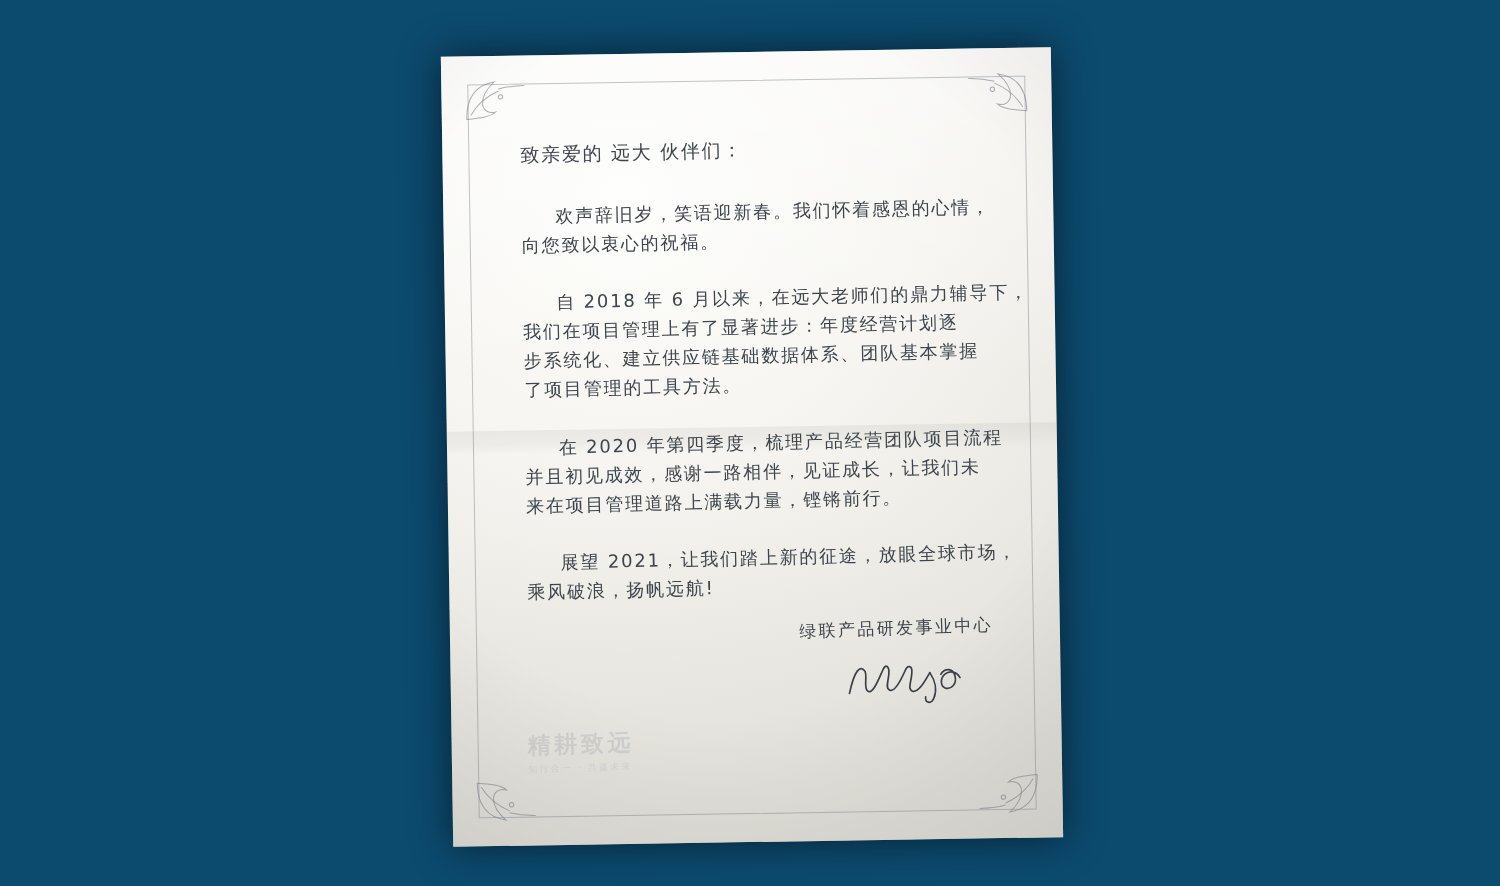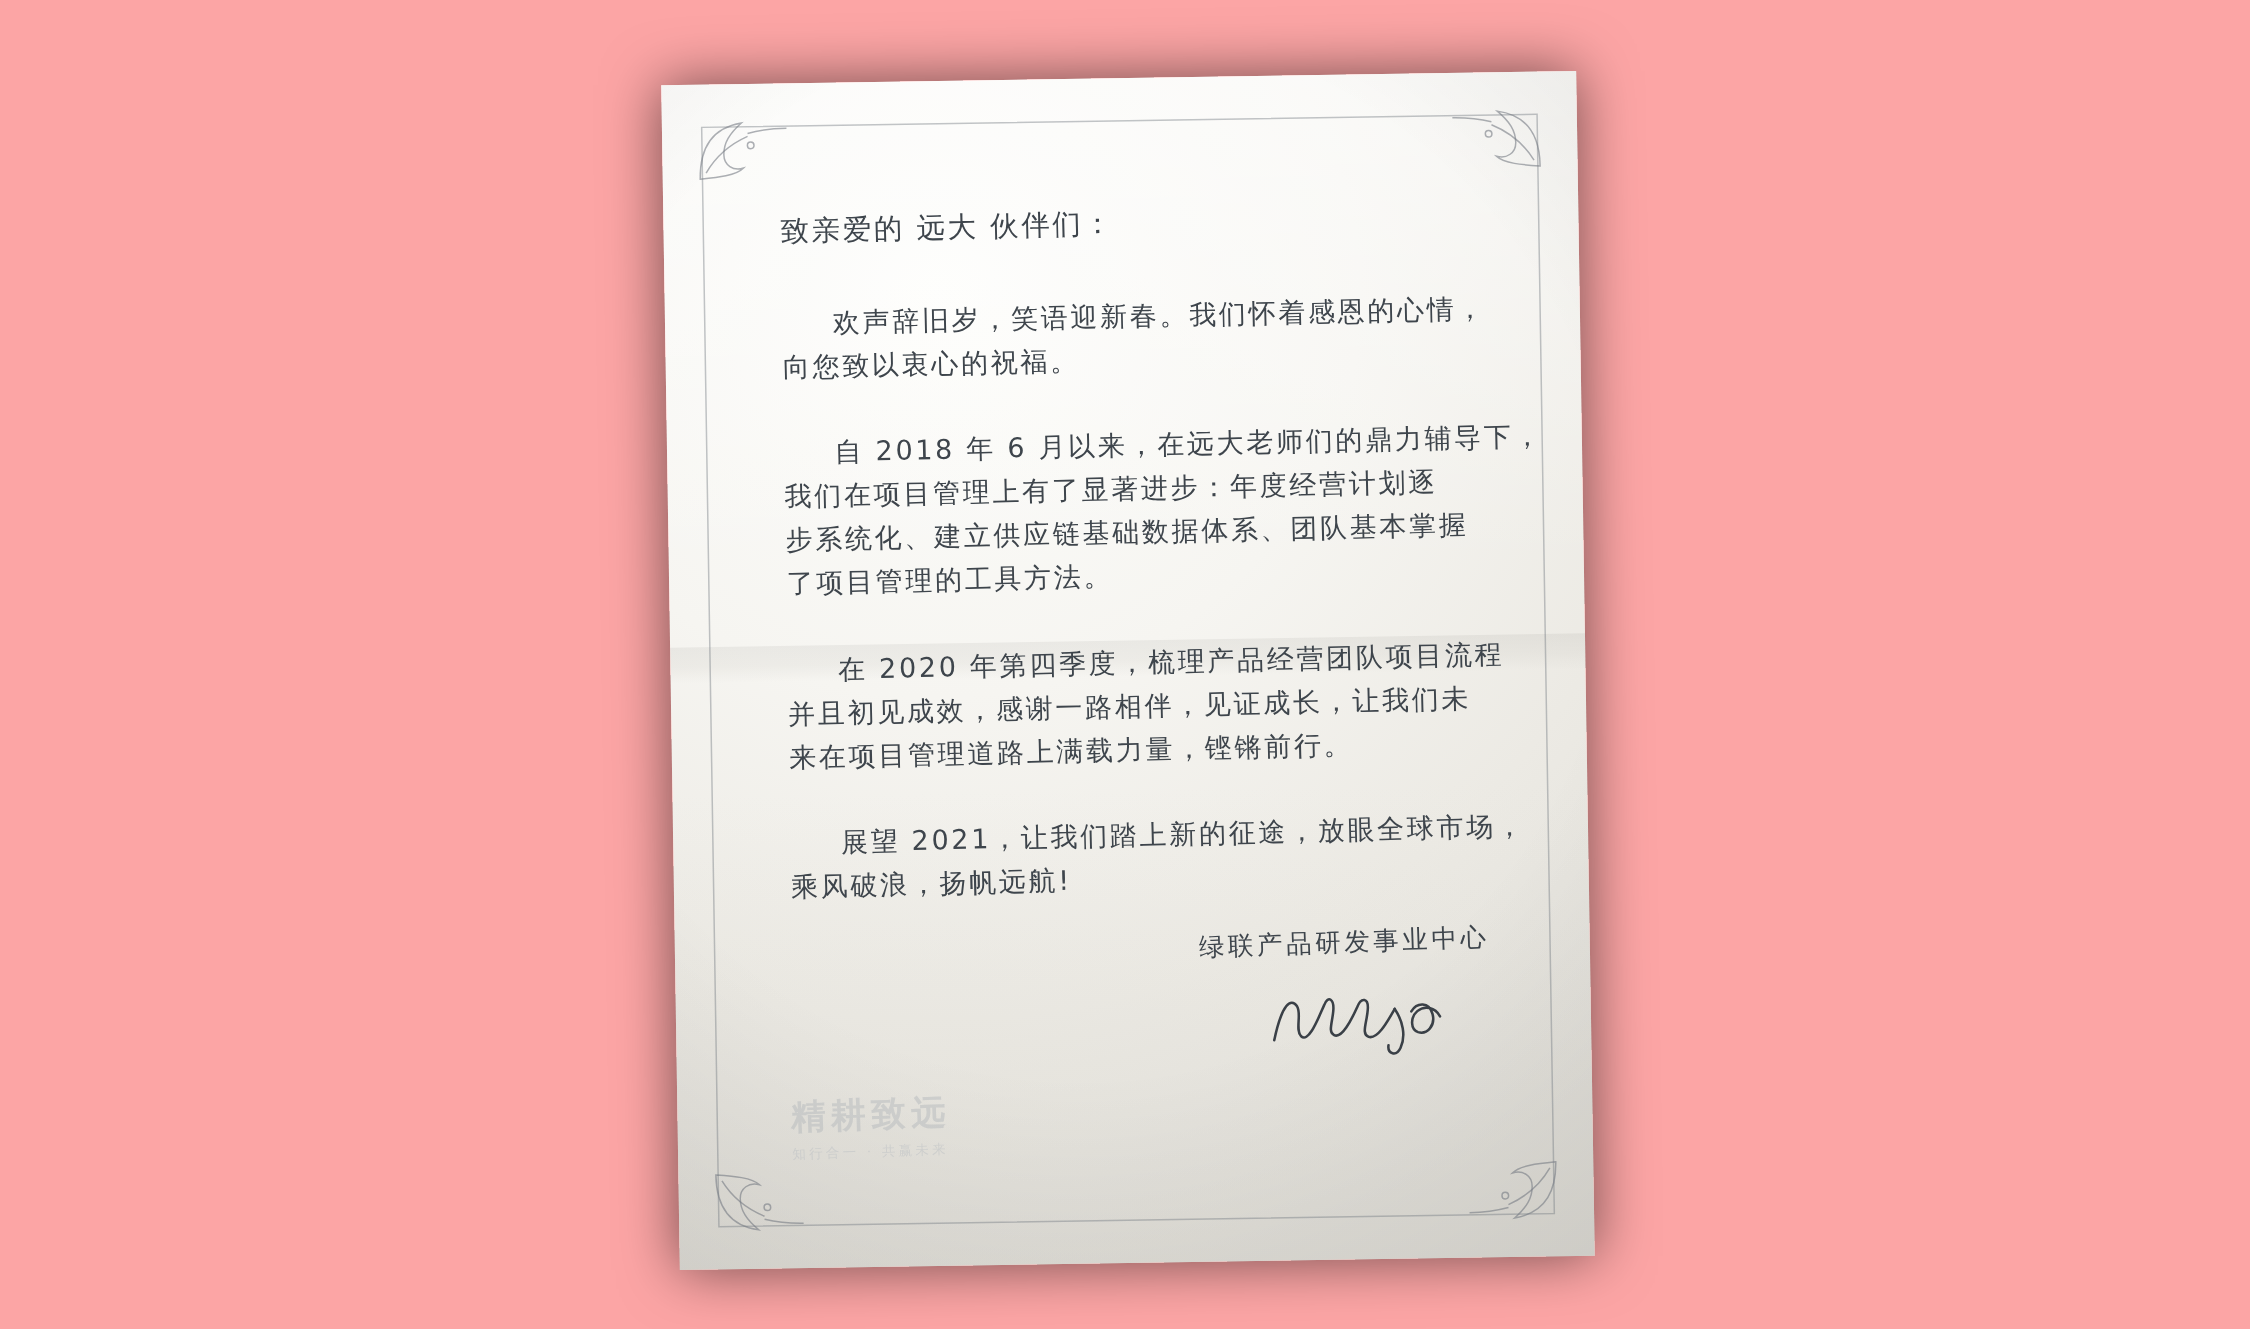--- a/index.html
+++ b/index.html
@@ -12,21 +12,21 @@
     width: 1500px;
     height: 886px;
     overflow: hidden;
     font-family: "Liberation Sans", sans-serif;
   }
 
   #stage {
     position: relative;
     width: 1500px;
     height: 886px;
-    background: #fca5a5;
+    background: #0c4a6e;
   }
 
   
   #paper-wrap {
     position: absolute;
     left: 447px;
     top: 52px;
     width: 610px;
     height: 790px;
     transform: rotate(-0.9deg);

